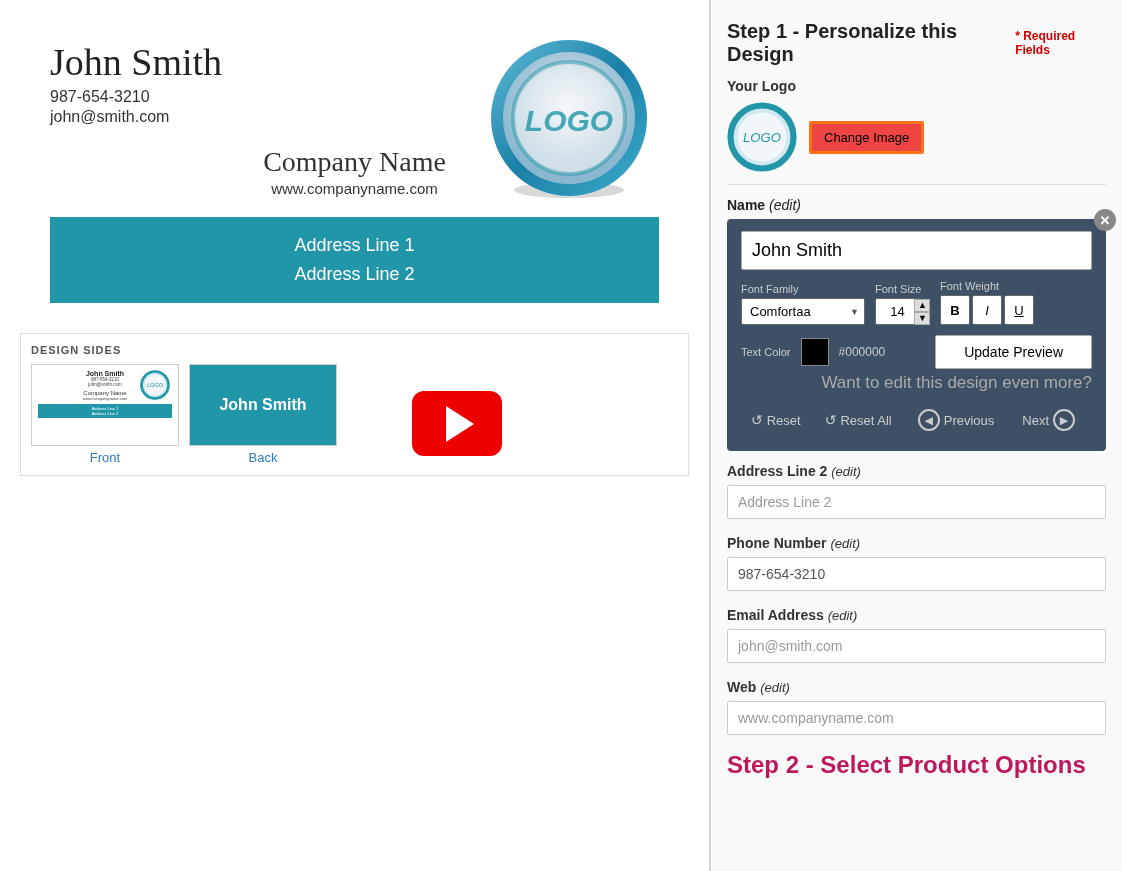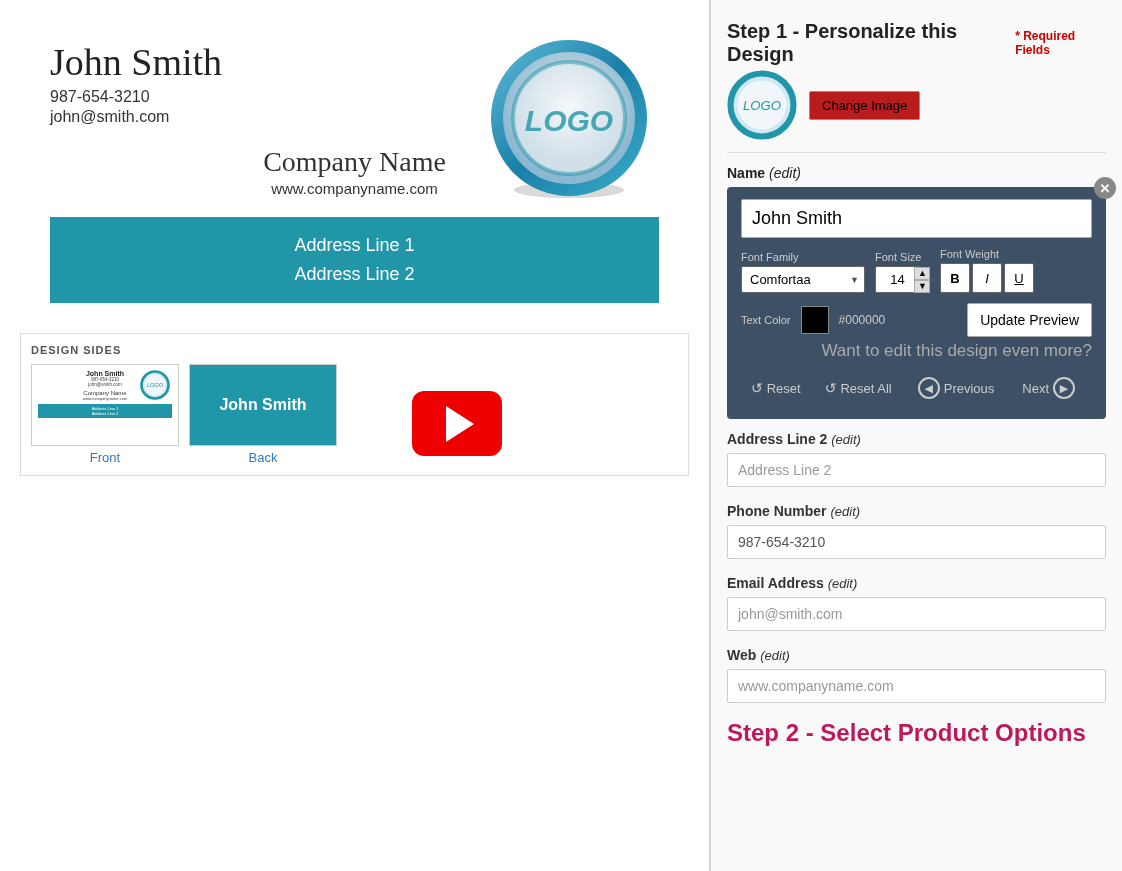--- a/index.html
+++ b/index.html
@@ -214,22 +214,22 @@
       margin-bottom: 4px;
     }
 
     .logo-small-circle {
       width: 70px;
       height: 70px;
     }
 
     .change-image-btn {
       padding: 6px 12px;
-      border: 1px solid #f97316;
-      background: #b91c1c;
+      border: 3px solid #f97316;
+      background: #ef4444;
       font-size: 13px;
       cursor: pointer;
       border-radius: 2px;
       text-align: center;
     }
 
     .logo-recommendation {
       font-size: 11px;
       color: #666;
       font-style: italic;
@@ -394,21 +394,21 @@
       cursor: pointer;
     }
 
     .color-hex {
       font-size: 12px;
       color: #ccc;
     }
 
     .update-preview-btn {
       margin-left: auto;
-      padding: 8px 12px;
+      padding: 8px 28px;
       background: #fff;
       border: 1px solid #aaa;
       font-size: 14px;
       cursor: pointer;
       border-radius: 2px;
     }
 
     .want-edit-text {
       font-size: 17px;
       color: #aaa;
@@ -587,20 +587,21 @@
 
 </div>
 
 <div class="right-panel">
 
   <div class="step-title">
     <span>Step 1 - Personalize this Design</span>
     <span class="required-fields">* Required Fields</span>
   </div>
 
+  <div class="section-label">Your Logo</div>
   <div class="logo-row">
     <svg class="logo-small-circle" viewBox="0 0 160 160">
       <circle cx="80" cy="80" r="72" fill="#d0e8f0"></circle>
       <circle cx="80" cy="80" r="72" fill="none" stroke="#2196a8" stroke-width="14"></circle>
       <circle cx="80" cy="80" r="56" fill="#f0f6fa"></circle>
       <text x="80" y="91" text-anchor="middle" font-size="30" font-family="Arial" fill="#2196a8" font-style="italic">LOGO</text>
     </svg>
     <button class="change-image-btn">Change Image</button>
   </div>
 

